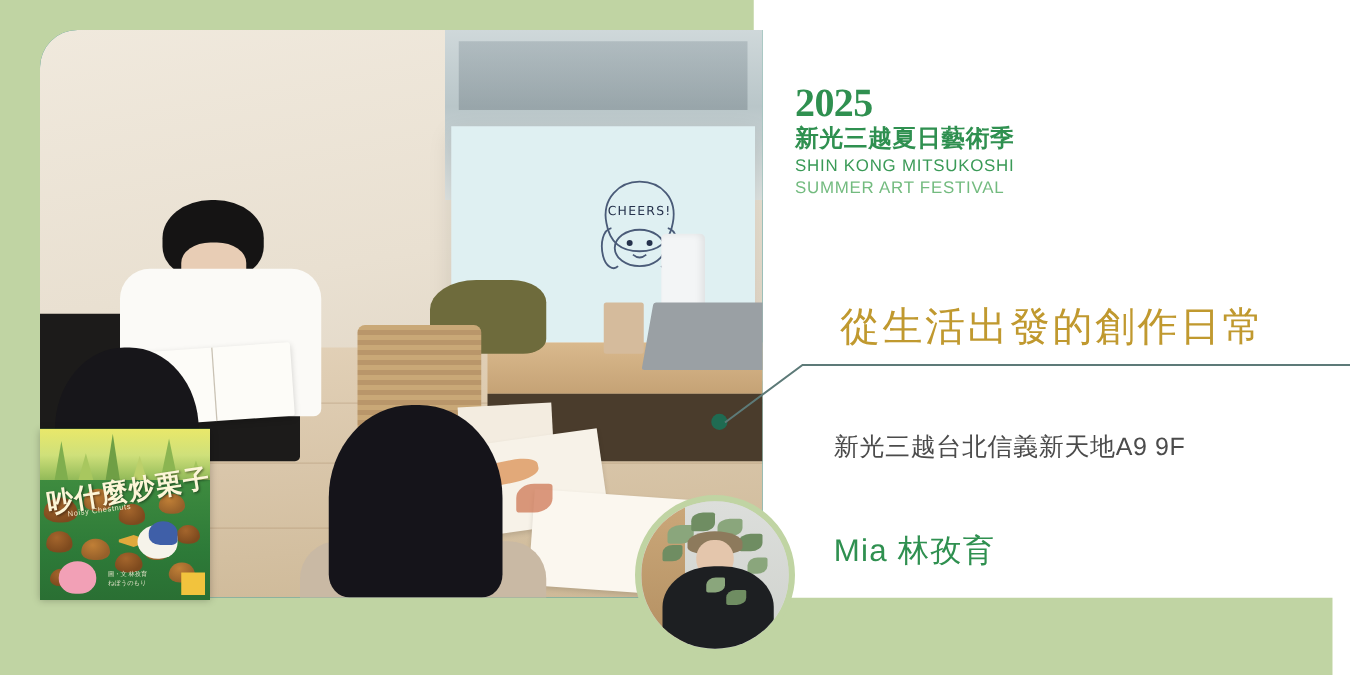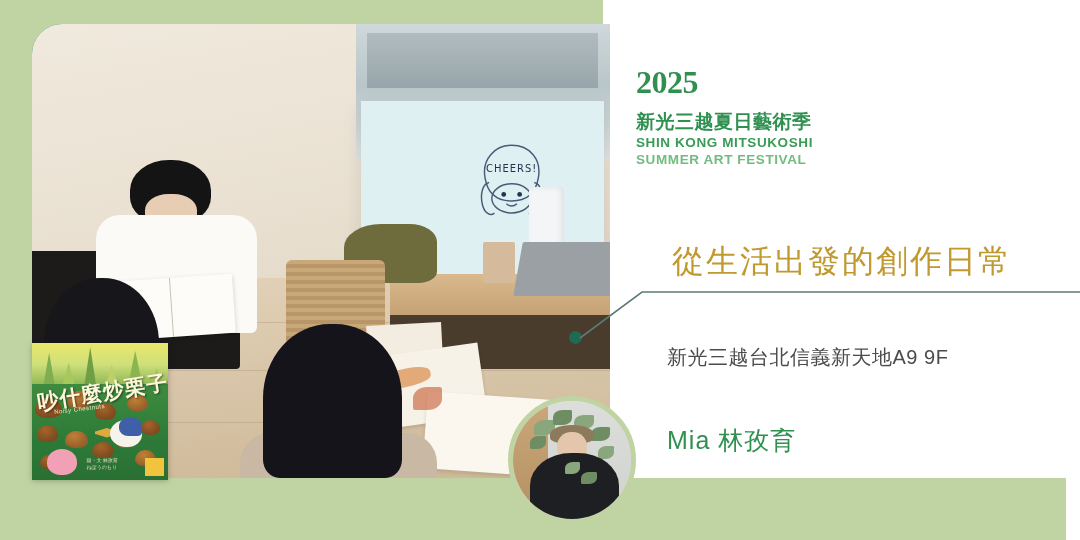--- a/index.html
+++ b/index.html
@@ -444,34 +444,34 @@
     line-height: 1;
     letter-spacing: -.5px;
     font-family: "Liberation Serif", serif;
   }
   .logo-cn {
     color: #2f9050;
     font-size: 19px;
     font-weight: 700;
     line-height: 1.25;
     letter-spacing: .5px;
-    margin-top: 12px;
+    margin-top: 2px;
   }
   .logo-en1 {
     color: #3a9a57;
     font-size: 13.5px;
-    font-weight: 700;
+    font-weight: 400;
     letter-spacing: .6px;
     line-height: 1.25;
     margin-top: 1px;
   }
   .logo-en2 {
     color: #73bb7f;
     font-size: 13.5px;
-    font-weight: 700;
+    font-weight: 400;
     letter-spacing: .6px;
     line-height: 1.25;
   }
 
   .title-main {
     position: absolute;
     left: 632px; top: 174px;
     color: #c0992f;
     font-size: 37px;
     font-weight: 700;

